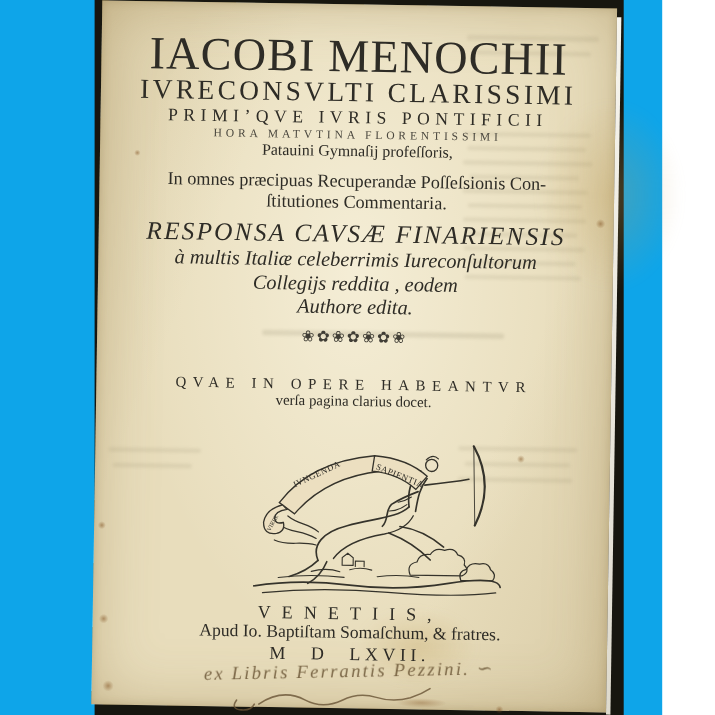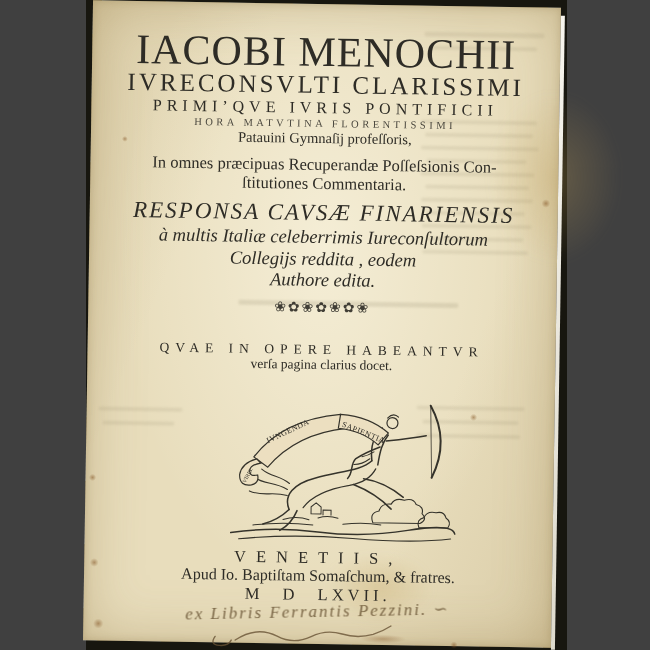--- a/index.html
+++ b/index.html
@@ -1,16 +1,16 @@
 <!DOCTYPE html>
 <html><head>
 <meta charset="utf-8">
 <style>
   html,body{margin:0;padding:0;width:650px;height:650px;overflow:hidden;background:#ffffff;}
-  .stage{position:relative;width:650px;height:650px;background:#404040;font-family:"Liberation Serif","DejaVu Serif",serif;}
+  .stage{position:relative;width:602px;height:650px;background:#0ea5e9;font-family:"Liberation Serif","DejaVu Serif",serif;}
   .backdrop{position:absolute;left:86px;top:0;width:481px;height:650px;background:#17160f;}
   .paper{
     position:absolute;left:88px;top:4px;width:468px;height:640px;
     transform:rotate(0.9deg);transform-origin:50% 50%;
     background:
       radial-gradient(ellipse at 50% 38%, rgba(255,251,235,.55), rgba(255,251,235,0) 62%),
       linear-gradient(112deg, rgba(168,146,96,.20), rgba(0,0,0,0) 26%, rgba(0,0,0,0) 72%, rgba(168,146,96,.24)),
       #e8ddbc;
     box-shadow: inset 0 0 55px rgba(148,122,66,.38), inset 0 0 9px rgba(120,98,50,.28);
   }

